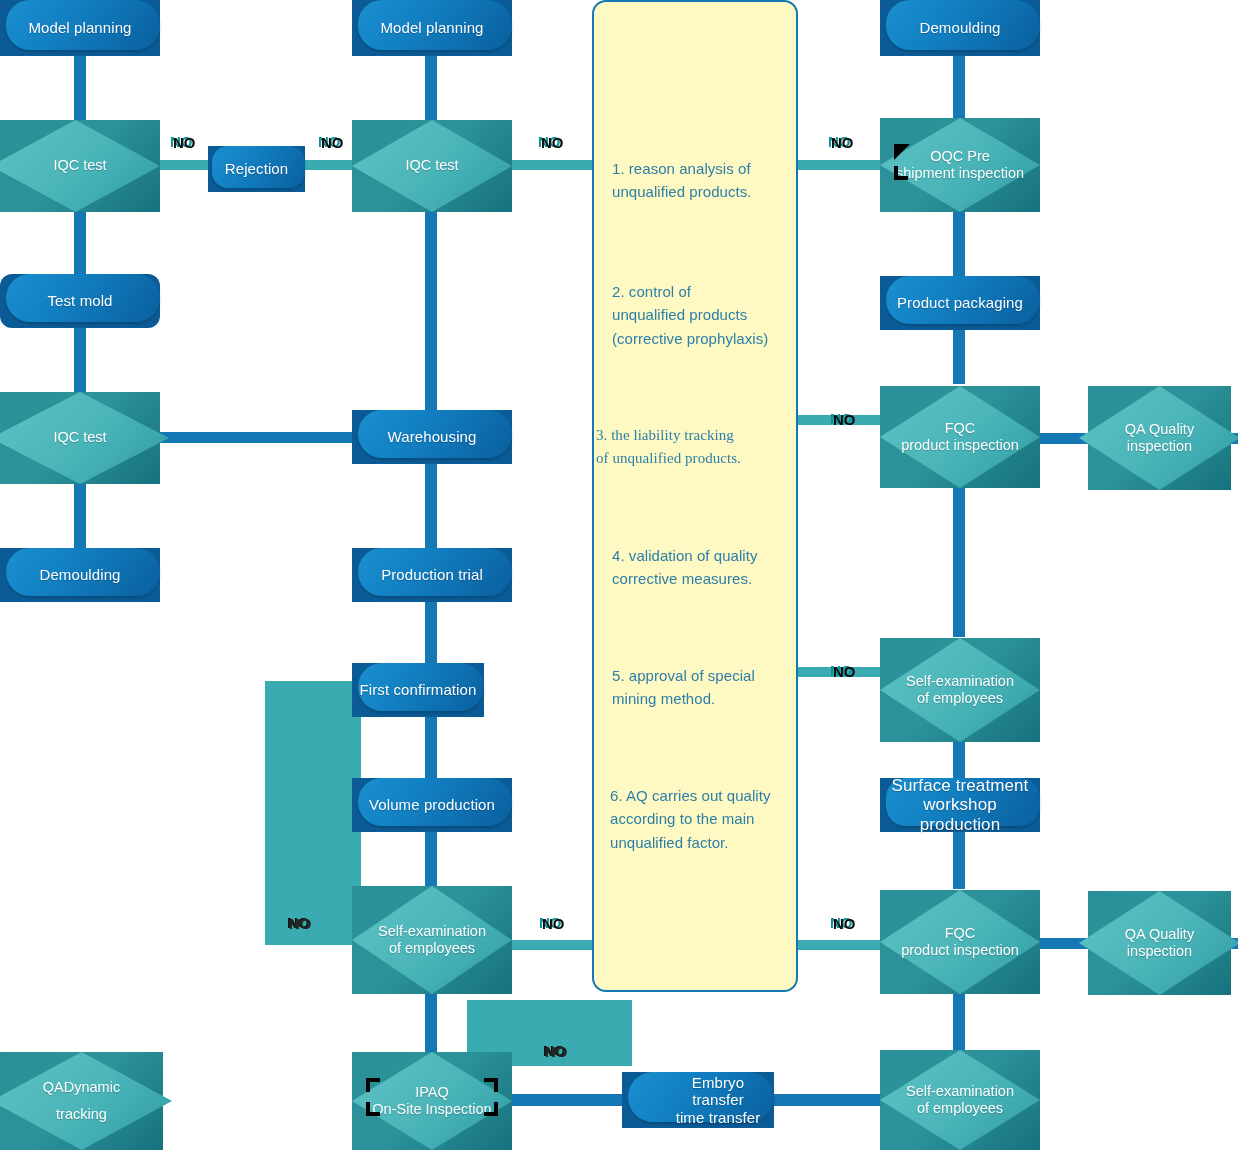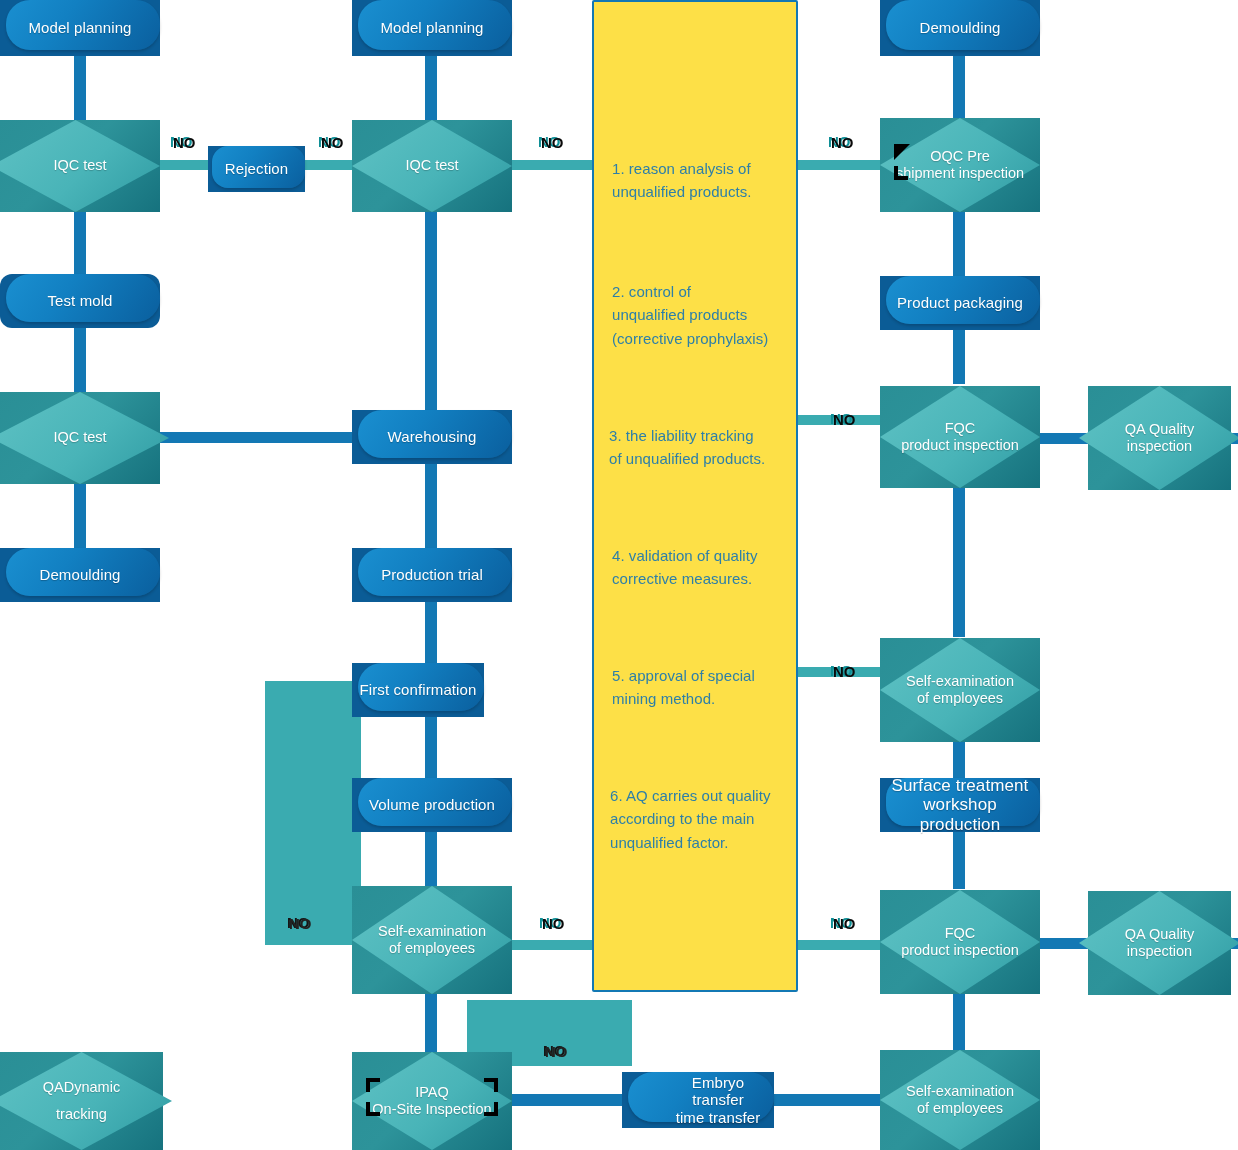--- a/index.html
+++ b/index.html
@@ -40,21 +40,21 @@
 
   
   .nolab{position:absolute;font-size:15px;font-weight:bold;line-height:1;z-index:40;}
   .nolab .a{position:absolute;left:0;top:0;color:#0f8f96;}
   .nolab .b{position:absolute;left:3px;top:1px;color:#0a0a0a;}
   .nolab.dark .a{color:#151515;}
   .nolab.dark .b{color:#222;left:2px;}
 
   
   #notes{position:absolute;box-sizing:border-box;
-     background:#fde047;border:2px solid #1378b4;border-radius:2px;z-index:25;}
+     background:#fef9c3;border:2px solid #1378b4;border-radius:14px;z-index:25;}
   #notes .note{position:absolute;color:#2d7fa8;font-size:15px;line-height:1.55;
      letter-spacing:.05px;}
 
   
   .brk{position:absolute;width:14px;height:14px;z-index:45;}
   .brk i{position:absolute;background:#000;}
   .brk.tl i:nth-child(1){left:0;top:0;width:14px;height:4px;}
   .brk.tl i:nth-child(2){left:0;top:0;width:4px;height:14px;}
   .brk.bl i:nth-child(1){left:0;bottom:0;width:14px;height:4px;}
   .brk.bl i:nth-child(2){left:0;bottom:0;width:4px;height:14px;}
@@ -233,21 +233,21 @@
   <div id="notes" style="left:592px;top:0px;width:206px;height:992px;">
     <div class="note" style="left:18px;top:155px;width:180px;">
       <div>1. reason analysis of</div>
       <div>unqualified products.</div>
     </div>
     <div class="note" style="left:18px;top:278px;width:185px;">
       <div>2. control of</div>
       <div>unqualified products</div>
       <div>(corrective prophylaxis)</div>
     </div>
-    <div class="note" style="left:15px;top:422px;width:190px;">
+    <div class="note" style="left:2px;top:422px;width:190px;font-family:Liberation Serif, serif;">
       <div>3. the liability tracking</div>
       <div> of unqualified products.</div>
     </div>
     <div class="note" style="left:18px;top:542px;width:180px;">
       <div>4. validation of quality</div>
       <div> corrective measures.</div>
     </div>
     <div class="note" style="left:18px;top:662px;width:180px;">
       <div>5. approval of special</div>
       <div> mining method.</div>

